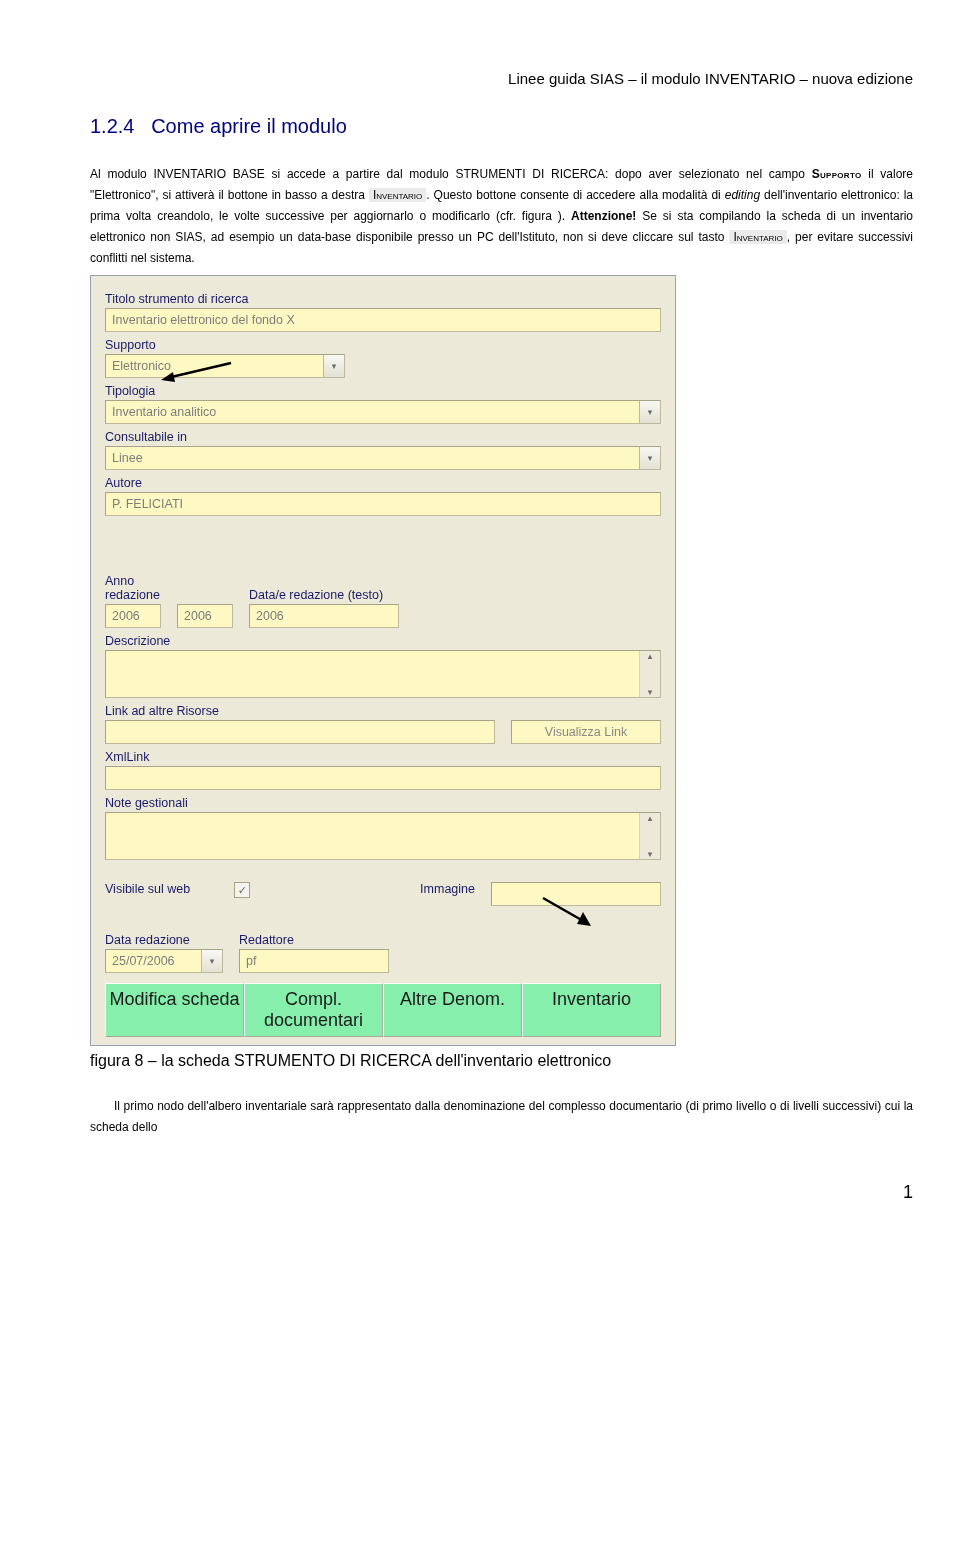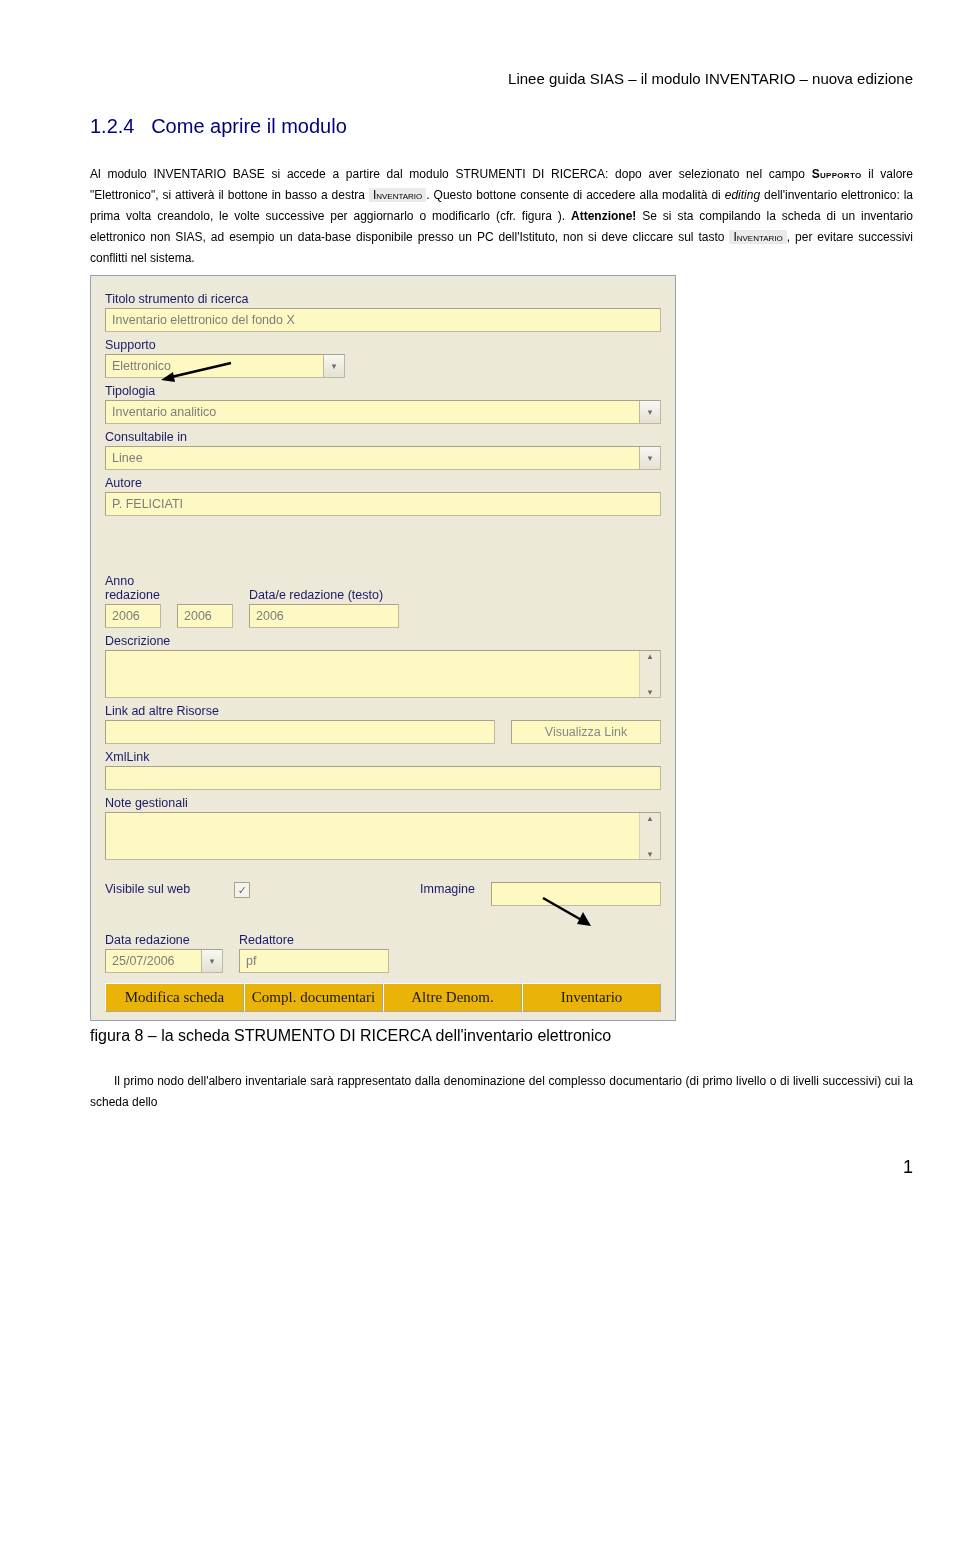--- a/index.html
+++ b/index.html
@@ -126,29 +126,28 @@
     margin-left: 28px;
   }
   .form-window .btn-bar {
     display: flex;
     margin-top: 10px;
     gap: 0;
   }
   .form-window .win-btn {
     flex: 1;
     text-align: center;
-    font-size: 15px;
+    font-size: 18px;
     color: #1a1a1a;
-    background: #eab308;
+    background: #86efac;
     border: 1px solid #aca899;
     border-top-color: #fff;
     border-left-color: #fff;
     padding: 5px 0;
     position: relative;
-    font-family: Liberation Serif, serif;
   }
   .arrow-overlay {
     position: absolute;
     pointer-events: none;
   }
   .arrow1 { left: 70px; top: 84px; }
   .arrow2 { left: 448px; top: 618px; }
 
   .fig-caption {
     font-size: 16px;

